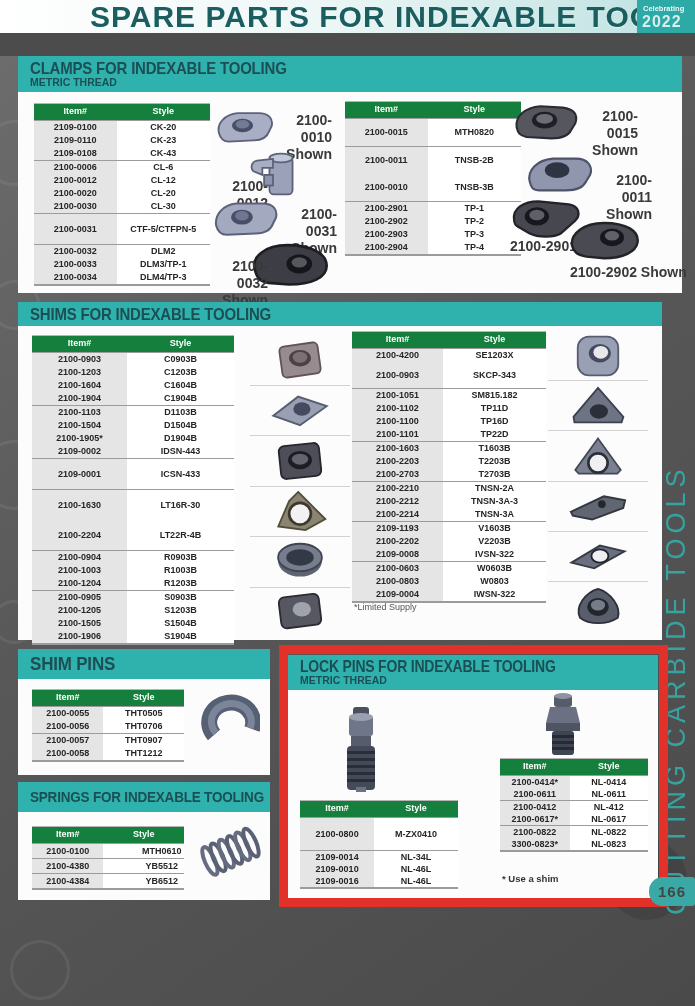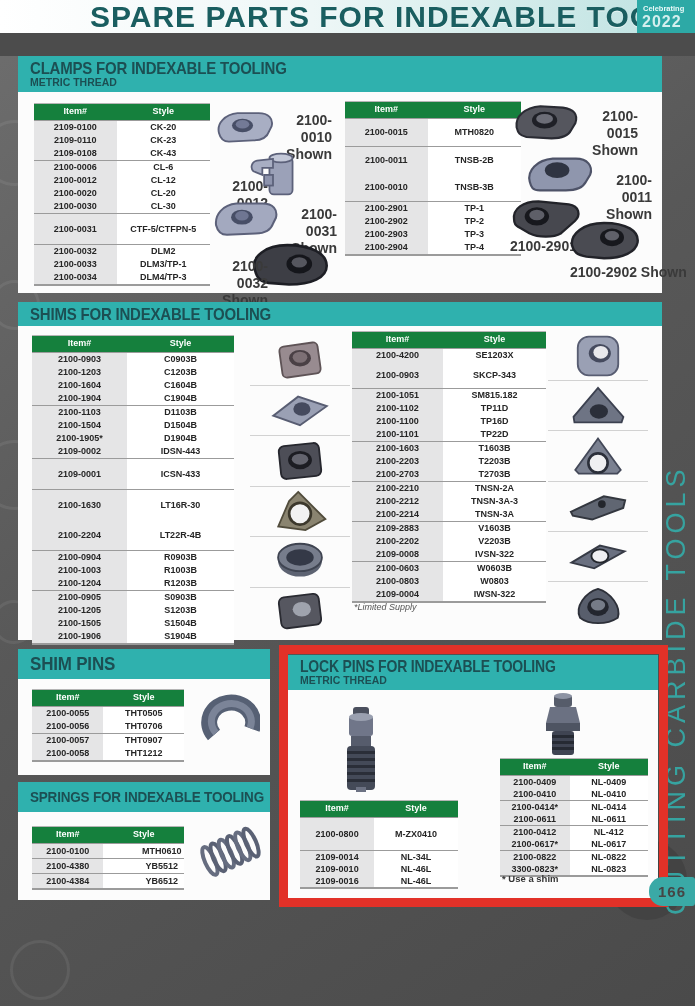--- a/index.html
+++ b/index.html
@@ -15,21 +15,21 @@
   .banner-title{position:absolute;left:90px;right:70px;top:0;height:33px;line-height:33px;
     text-align:center;font-size:30px;font-weight:800;color:#1a5e60;letter-spacing:1px;
     text-shadow:0 1px 0 rgba(255,255,255,0.6);white-space:nowrap;}
   .badge{position:absolute;left:637px;top:0;width:58px;height:33px;background:#2da9a6;padding-left:28px;}
   .badge .b1{position:absolute;left:6px;top:4px;font-size:7.5px;font-weight:bold;color:#eafaf9;}
   .badge .b2{position:absolute;left:5px;top:13px;font-size:16px;font-weight:800;color:#d4efee;letter-spacing:1px;}
   .band{position:absolute;left:0;top:33px;width:695px;height:23px;background:#4c4c4c;}
 
   
   .card{position:absolute;background:#fcfcfc;}
-  .card-clamps{left:18px;top:56px;width:644px;height:237px;}
+  .card-clamps{left:18px;top:56px;width:644px;height:237px;padding-left:20px;}
   .card-shims{left:18px;top:302px;width:644px;height:338px;}
   .card-shimpins{left:18px;top:649px;width:252px;height:126px;}
   .card-springs{left:18px;top:782px;width:252px;height:118px;}
   .card-lockpins{left:288px;top:655px;width:370px;height:243px;}
 
   .sechdr{position:absolute;left:0;top:0;right:0;background:#2fb1ae;padding:3px 0 4px 12px;box-sizing:border-box;}
   .sechdr .t1{font-size:15px;font-weight:800;color:#1c4f53;letter-spacing:-0.2px;
     transform:scaleY(1.12);transform-origin:left center;white-space:nowrap;}
   .sechdr .t2{font-size:10.5px;font-weight:800;color:#1c4f53;
     transform:scaleY(1.1);transform-origin:left center;}
@@ -411,21 +411,21 @@
             <span class="td item">2100-2212</span>
             <span class="td style">TNSN-3A-3</span>
           </div>
           <div class="trow">
             <span class="td item">2100-2214</span>
             <span class="td style">TNSN-3A</span>
           </div>
         </div>
         <div class="tgroup">
           <div class="trow">
-            <span class="td item">2109-2883</span>
+            <span class="td item">2109-1193</span>
             <span class="td style">V1603B</span>
           </div>
           <div class="trow">
             <span class="td item">2100-2202</span>
             <span class="td style">V2203B</span>
           </div>
           <div class="trow">
             <span class="td item">2109-0008</span>
             <span class="td style">IVSN-322</span>
           </div>
@@ -438,21 +438,21 @@
           <div class="trow">
             <span class="td item">2100-0803</span>
             <span class="td style">W0803</span>
           </div>
           <div class="trow">
             <span class="td item">2109-0004</span>
             <span class="td style">IWSN-322</span>
           </div>
         </div>
       </div>
-    <div class="note" style="left:336px;top:300px;font-style:italic;">*Limited Supply</div>
+    <div class="note" style="left:336px;top:300px;">*Limited Supply</div>
 
     <div class="figcol" style="left:232px;top:33px;width:100px;height:302px;">
       <div class="figcell">
         <svg width="62" height="44" viewBox="0 0 64 48">
             <rect x="11" y="7" width="42" height="34" rx="5" fill="#988b90" stroke="#5e5356" stroke-width="2" transform="rotate(-8 32 24)"></rect>
             <ellipse cx="32" cy="22" rx="12" ry="9" fill="#4a4045"></ellipse>
             <ellipse cx="32" cy="21" rx="8" ry="6" fill="#7d7075"></ellipse>
           </svg>
       </div>
       <div class="figcell">
@@ -664,30 +664,20 @@
           </div>
         </div>
       </div>
     <div class="ptable t-lock" style="left:212px;top:103px;width:148px;">
         <div class="thead">
           <span class="th item">Item#</span>
           <span class="th style">Style</span>
         </div>
         <div class="tgroup">
           <div class="trow">
-            <span class="td item">2100-0409</span>
-            <span class="td style">NL-0409</span>
-          </div>
-          <div class="trow">
-            <span class="td item">2100-0410</span>
-            <span class="td style">NL-0410</span>
-          </div>
-        </div>
-        <div class="tgroup">
-          <div class="trow">
             <span class="td item">2100-0414*</span>
             <span class="td style">NL-0414</span>
           </div>
           <div class="trow">
             <span class="td item">2100-0611</span>
             <span class="td style">NL-0611</span>
           </div>
         </div>
         <div class="tgroup">
           <div class="trow">

